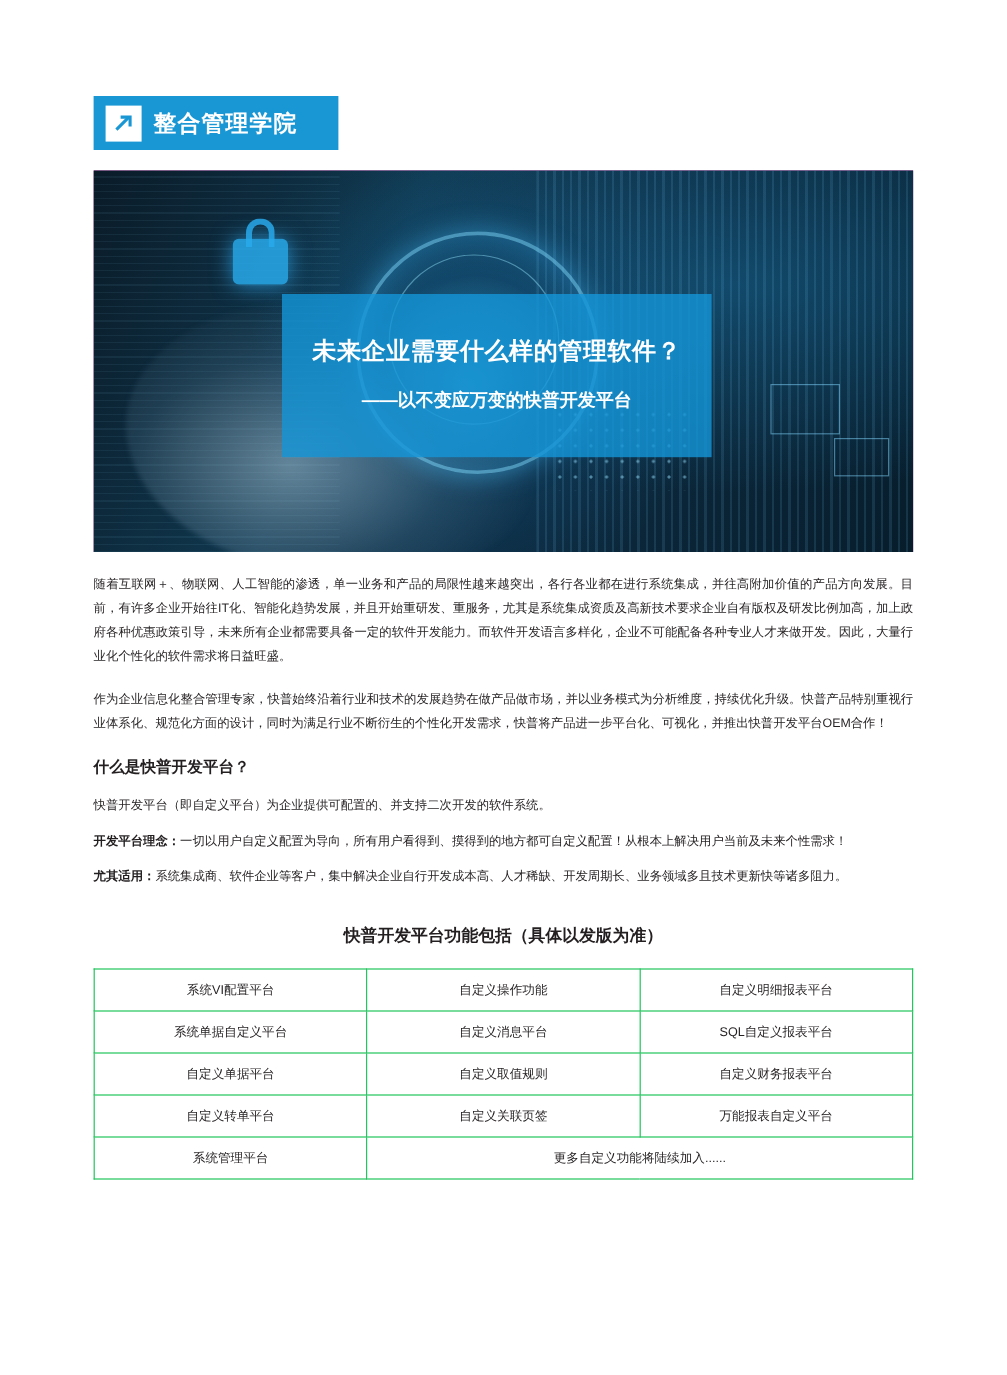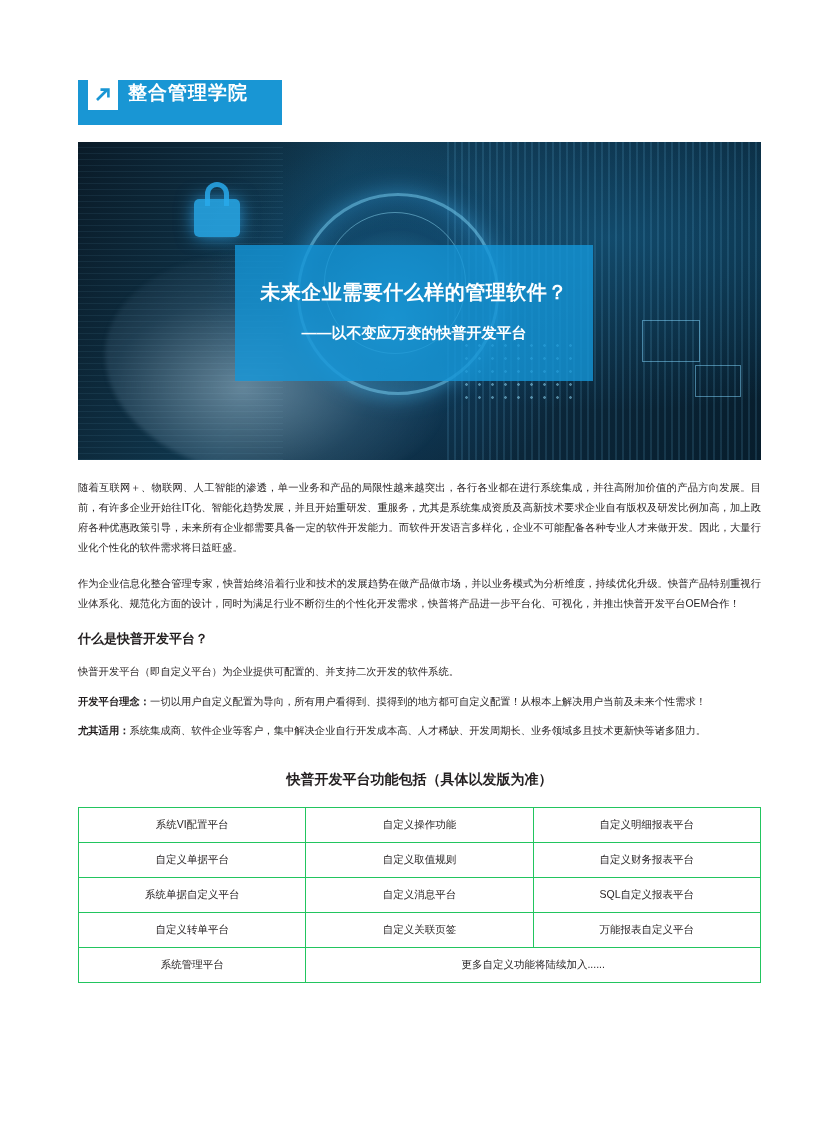--- a/index.html
+++ b/index.html
@@ -24,20 +24,21 @@
 
   
   .masthead {
     position: absolute;
     left: 78px;
     top: 80px;
     width: 204px;
     height: 45px;
     background: #1996d4;
     display: flex;
+    align-items: center;
     padding-left: 10px;
     box-sizing: border-box;
   }
   .logo-mark {
     width: 30px;
     height: 30px;
     background: #ffffff;
     display: flex;
     align-items: center;
     justify-content: center;
@@ -279,30 +280,30 @@
     <div class="table-title">快普开发平台功能包括（具体以发版为准）</div>
 
     <table class="feat">
       <tbody>
         <tr>
           <td>系统VI配置平台</td>
           <td>自定义操作功能</td>
           <td>自定义明细报表平台</td>
         </tr>
         <tr>
+          <td>系统单据自定义平台</td>
+          <td>自定义消息平台</td>
+          <td>SQL自定义报表平台</td>
+        </tr>
+        <tr>
           <td>自定义单据平台</td>
           <td>自定义取值规则</td>
           <td>自定义财务报表平台</td>
         </tr>
         <tr>
-          <td>系统单据自定义平台</td>
-          <td>自定义消息平台</td>
-          <td>SQL自定义报表平台</td>
-        </tr>
-        <tr>
           <td>自定义转单平台</td>
           <td>自定义关联页签</td>
           <td>万能报表自定义平台</td>
         </tr>
         <tr>
           <td>系统管理平台</td>
           <td colspan="2">更多自定义功能将陆续加入......</td>
         </tr>
       </tbody>
     </table>

